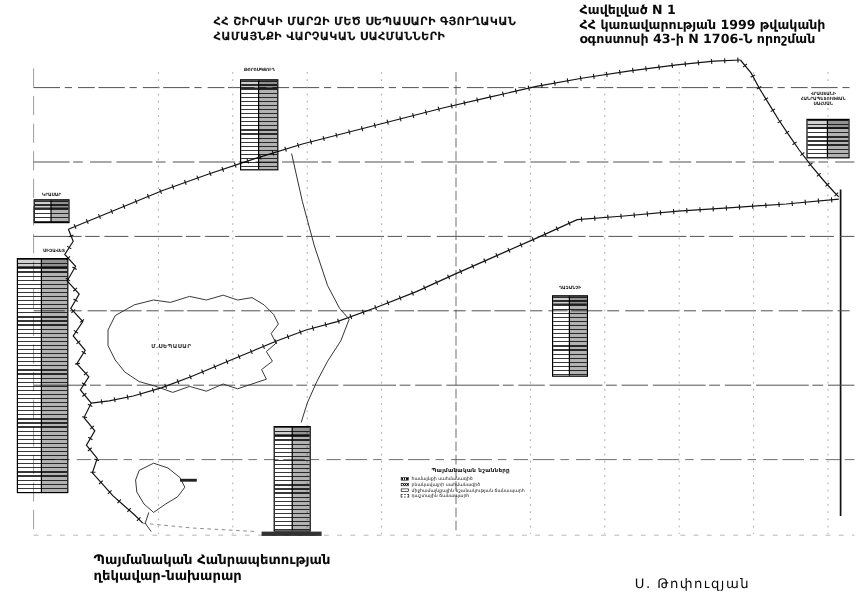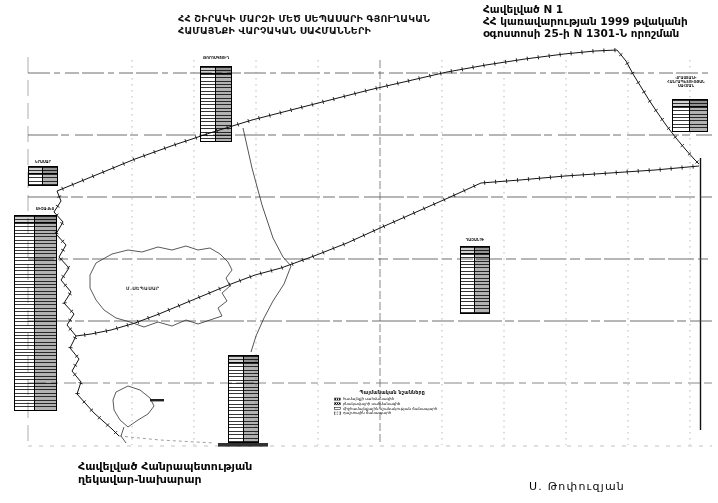--- a/index.html
+++ b/index.html
@@ -340,23 +340,23 @@
   </div>
 
   <div class="abs map-title">
     <div>ՀՀ ՇԻՐԱԿԻ ՄԱՐԶԻ ՄԵԾ ՍԵՊԱՍԱՐԻ ԳՅՈՒՂԱԿԱՆ</div>
     <div>ՀԱՄԱՅՆՔԻ ՎԱՐՉԱԿԱՆ ՍԱՀՄԱՆՆԵՐԻ</div>
   </div>
 
   <div class="abs annex">
     <div>Հավելված N 1</div>
     <div>ՀՀ կառավարության 1999 թվականի</div>
-    <div>օգոստոսի 25-ի N 1301-Ն որոշման</div>
+    <div>օգոստոսի 43-ի N 1706-Ն որոշման</div>
   </div>
 
   <div class="abs footer-left">
-    <div>Հավելված Հանրապետության</div>
+    <div>Պայմանական Հանրապետության</div>
     <div>ղեկավար-նախարար</div>
   </div>
 
   <div class="abs signature">Ս. Թոփուզյան</div>
 
 </div>
 
 </body></html>

